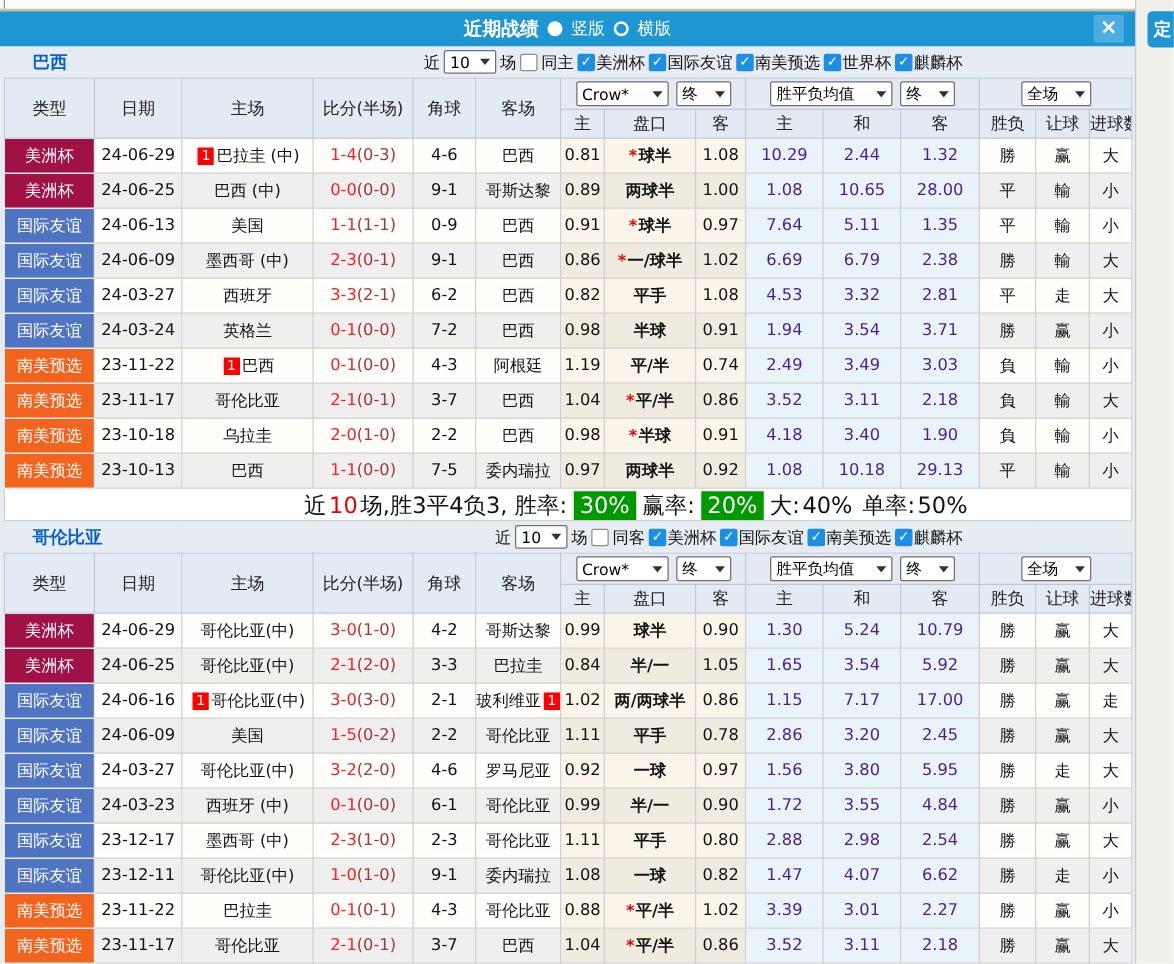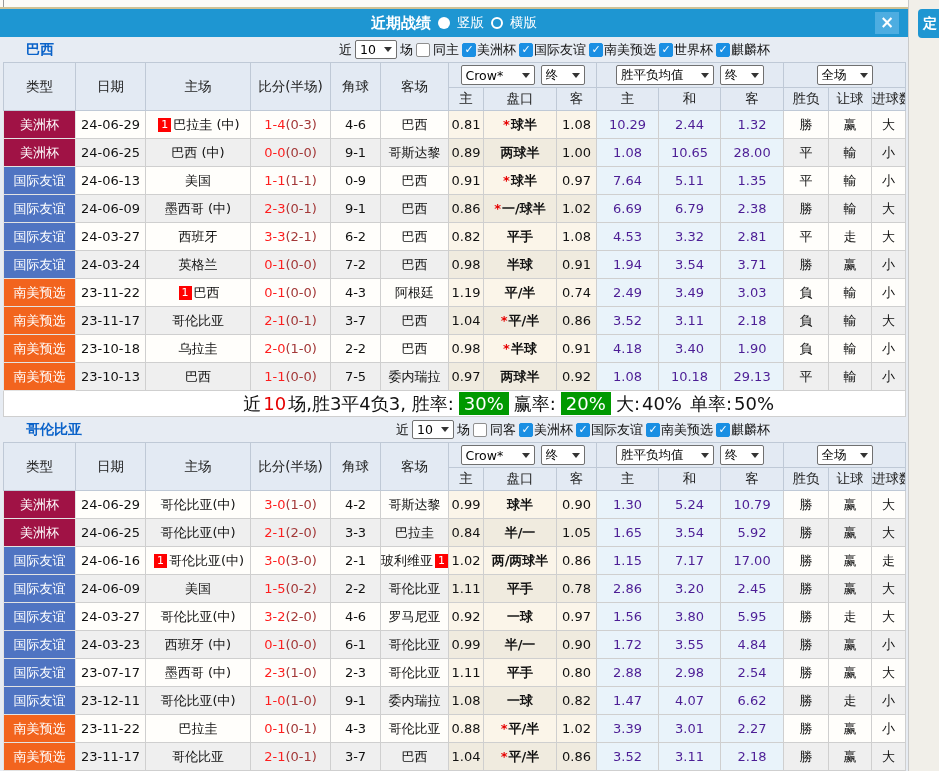--- a/index.html
+++ b/index.html
@@ -567,21 +567,21 @@
                 <td class="ah">0.90</td>
                 <td class="eu">1.72</td>
                 <td class="eu">3.55</td>
                 <td class="eu">4.84</td>
                 <td class="kr">勝</td>
                 <td class="kr">赢</td>
                 <td class="kg">小</td>
               </tr>
               <tr class="odd">
                 <td class="type" style="background:#4f74c2">国际友谊</td>
-                <td>23-07-17</td>
+                <td>23-12-17</td>
                 <td class="">墨西哥 (中)</td>
                 <td><span class="sc">2-3</span><span class="sh">(1-0)</span></td>
                 <td>2-3</td>
                 <td class="tg">哥伦比亚</td>
                 <td class="ah">1.11</td>
                 <td class="ah hcp">平手</td>
                 <td class="ah">0.80</td>
                 <td class="eu">2.88</td>
                 <td class="eu">2.98</td>
                 <td class="eu">2.54</td>

